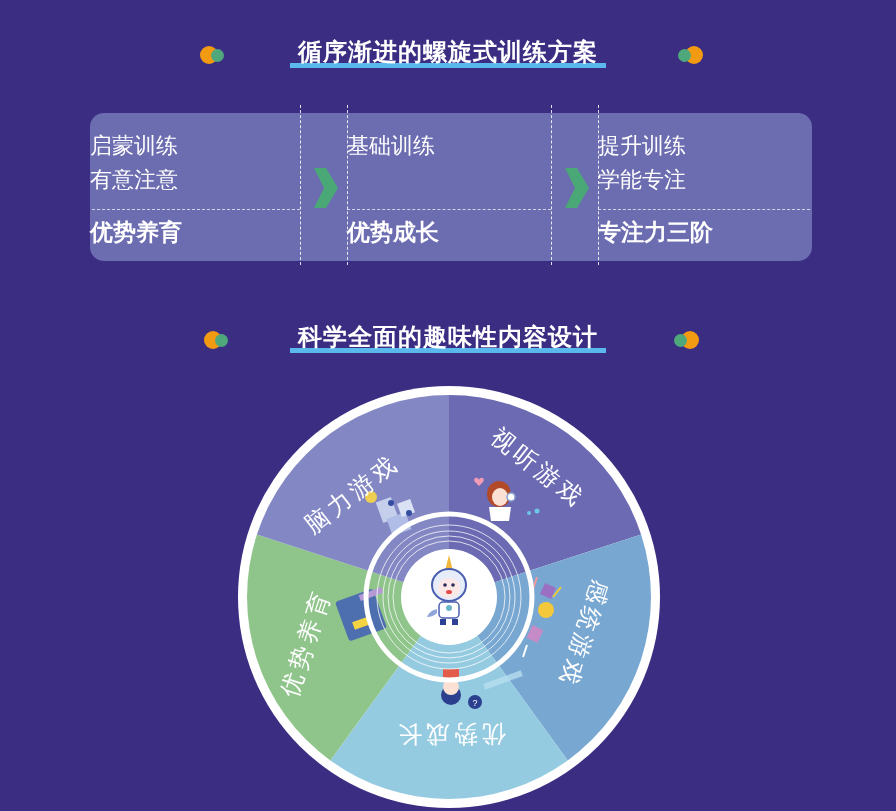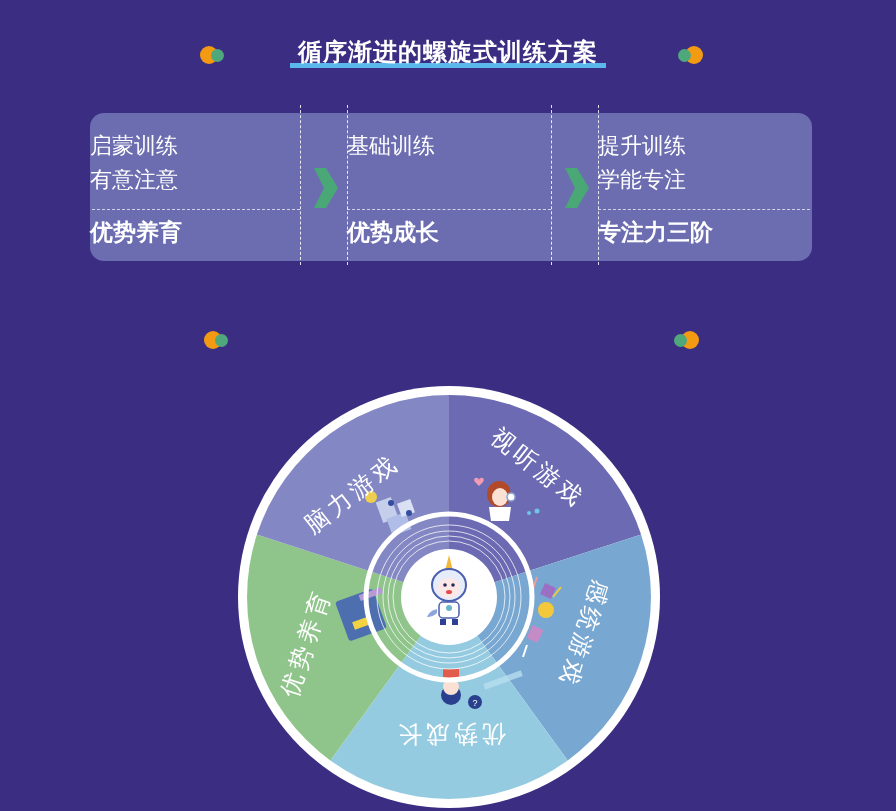--- a/index.html
+++ b/index.html
@@ -125,20 +125,24 @@
     <div class="line2">学能专注</div>
   </div>
   <div class="stage">专注力三阶</div>
 </div>
 
 <div class="section-title" style="top:312px;">
   <div class="dots left" style="left:204px; top:17px;">
     <span class="dot orange"></span>
     <span class="dot green"></span>
   </div>
+  <div class="title-wrap">
+    <div class="underline"></div>
+    <span class="title-text">科学全面的趣味性内容设计</span>
+  </div>
   <div class="dots right" style="left:670px; top:17px;">
     <span class="dot green"></span>
     <span class="dot orange"></span>
   </div>
 </div>
 
 <svg class="wheel" viewBox="-212 -212 424 424">
 
   <circle cx="0" cy="0" r="211" fill="#ffffff"></circle>
 

